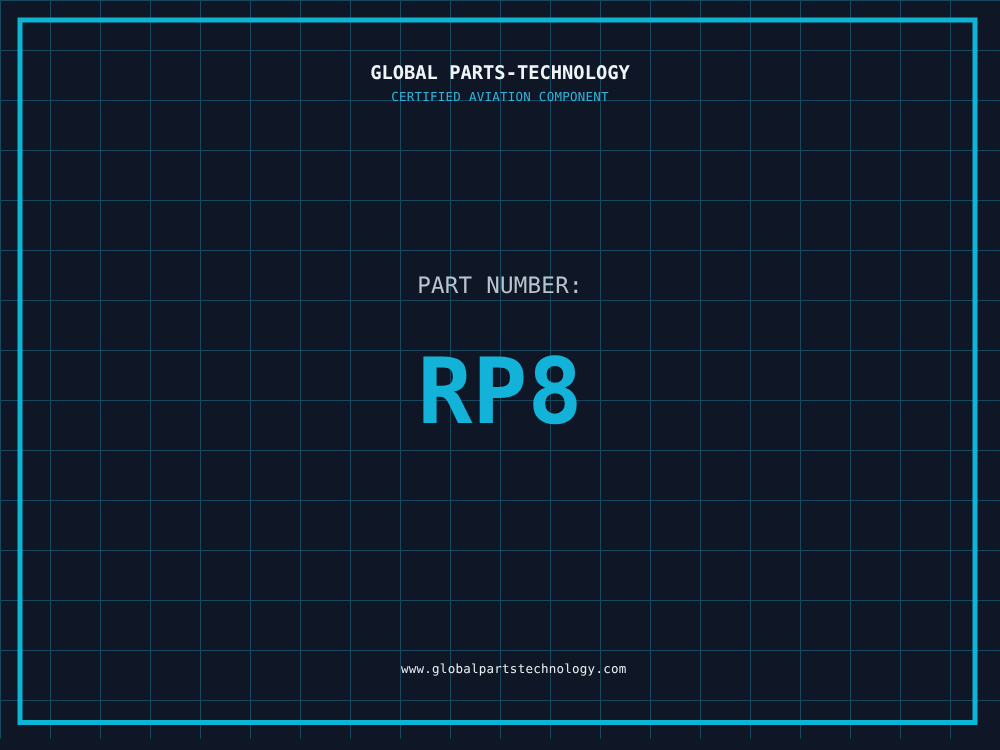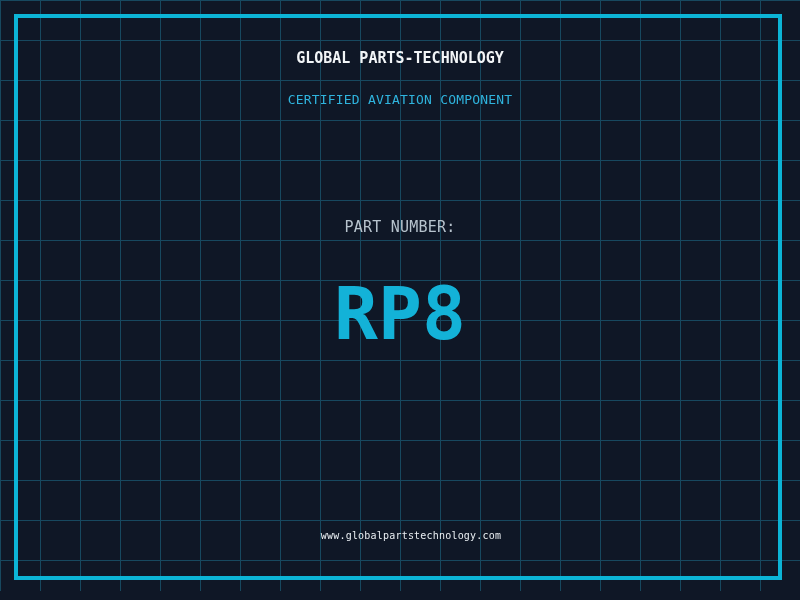--- a/index.html
+++ b/index.html
@@ -40,28 +40,28 @@
     white-space: pre;
   }
   .company-name {
     top: 51px;
     font-size: 15px;
     font-weight: bold;
     color: #f2f5f7;
     letter-spacing: 0px;
   }
   .subtitle {
-    top: 93px;
-    font-size: 13px;
+    top: 74px;
+    font-size: 10px;
     color: #2fb4de;
     letter-spacing: 0.2px;
   }
   .part-label {
     top: 220px;
-    font-size: 15px;
+    font-size: 18px;
     color: #b7c3cd;
     letter-spacing: 0.2px;
     text-align: center;
   }
   .part-number {
     top: 277px;
     font-size: 73px;
     font-weight: bold;
     color: #13b2d8;
     letter-spacing: 0px;

